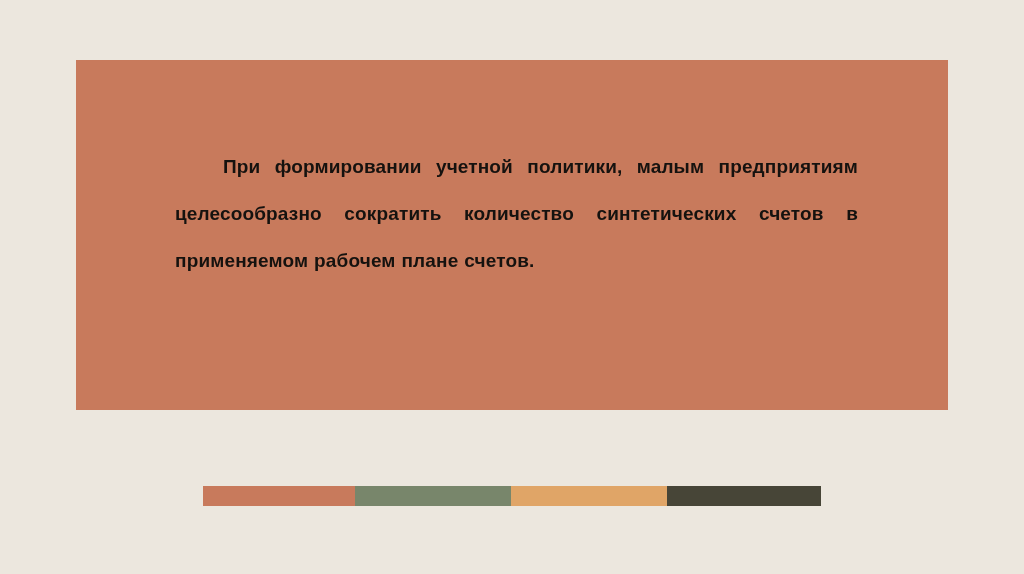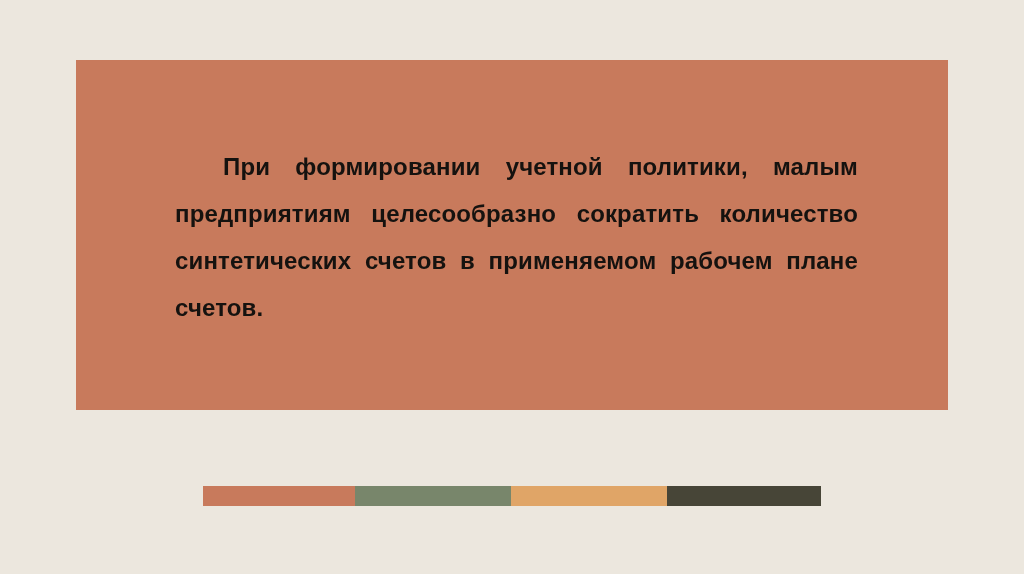--- a/index.html
+++ b/index.html
@@ -32,21 +32,21 @@
     box-sizing: border-box;
   }
   .body-text {
     position: absolute;
     left: 99px;          
     top: 83px;           
     width: 683px;        
     margin: 0;
     color: #15120f;
     font-family: "Liberation Sans", sans-serif;
-    font-size: 24px;
+    font-size: 19px;
     font-weight: bold;
     line-height: 47px;
     text-align: justify;
     text-indent: 48px;
     letter-spacing: 0.15px;
     word-spacing: 0.5px;
     white-space: pre-wrap;
   }
   .accent-bar {
     position: absolute;

